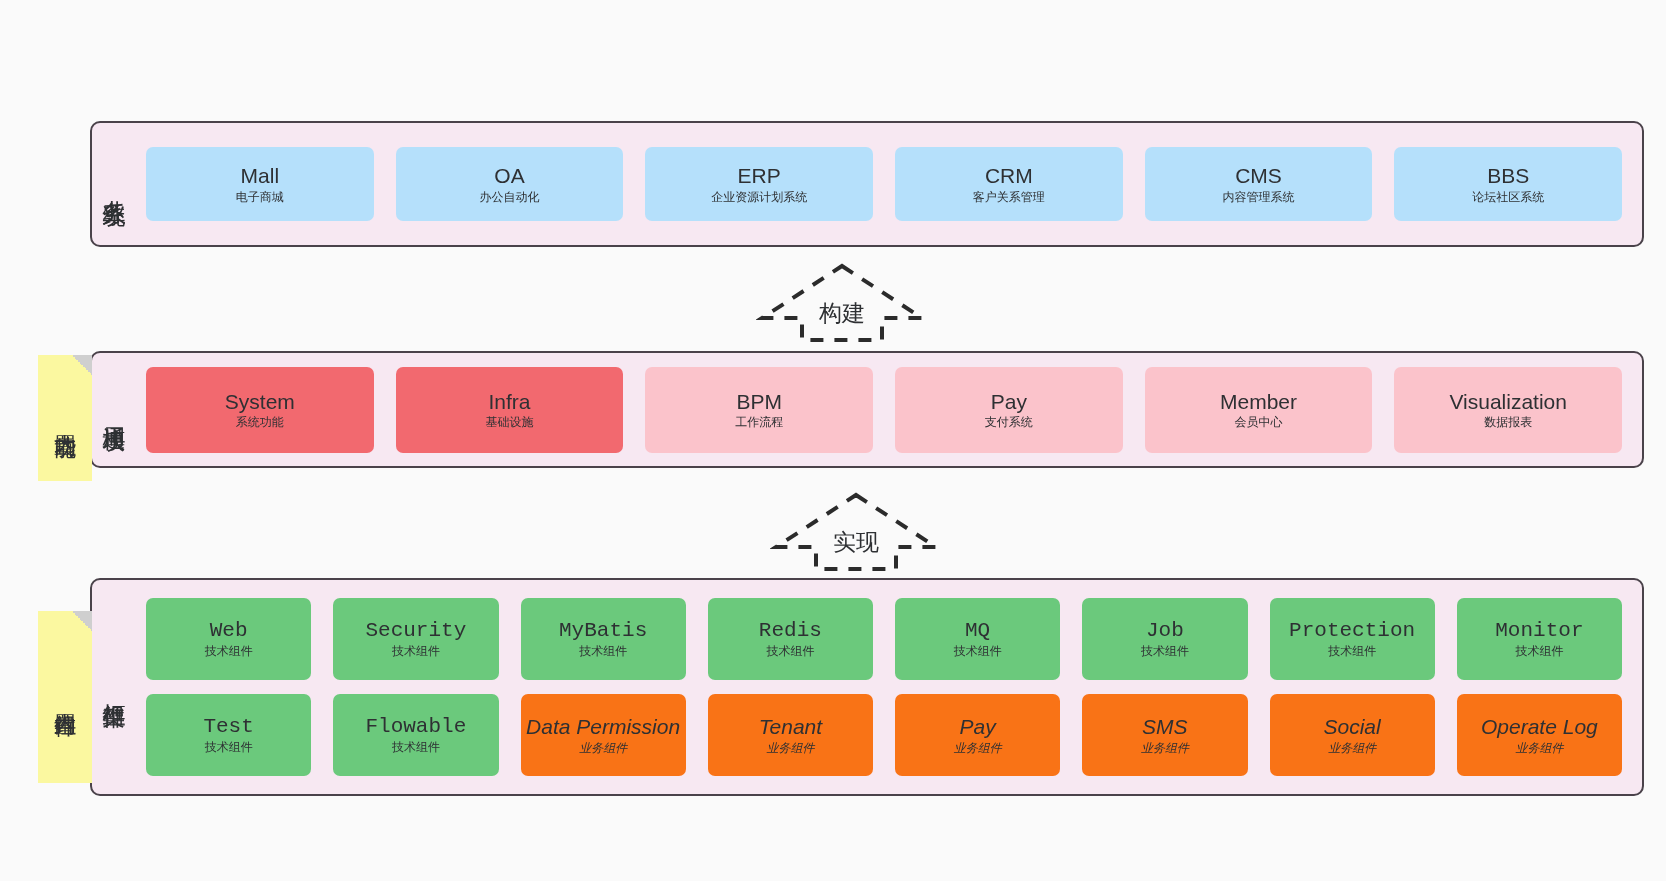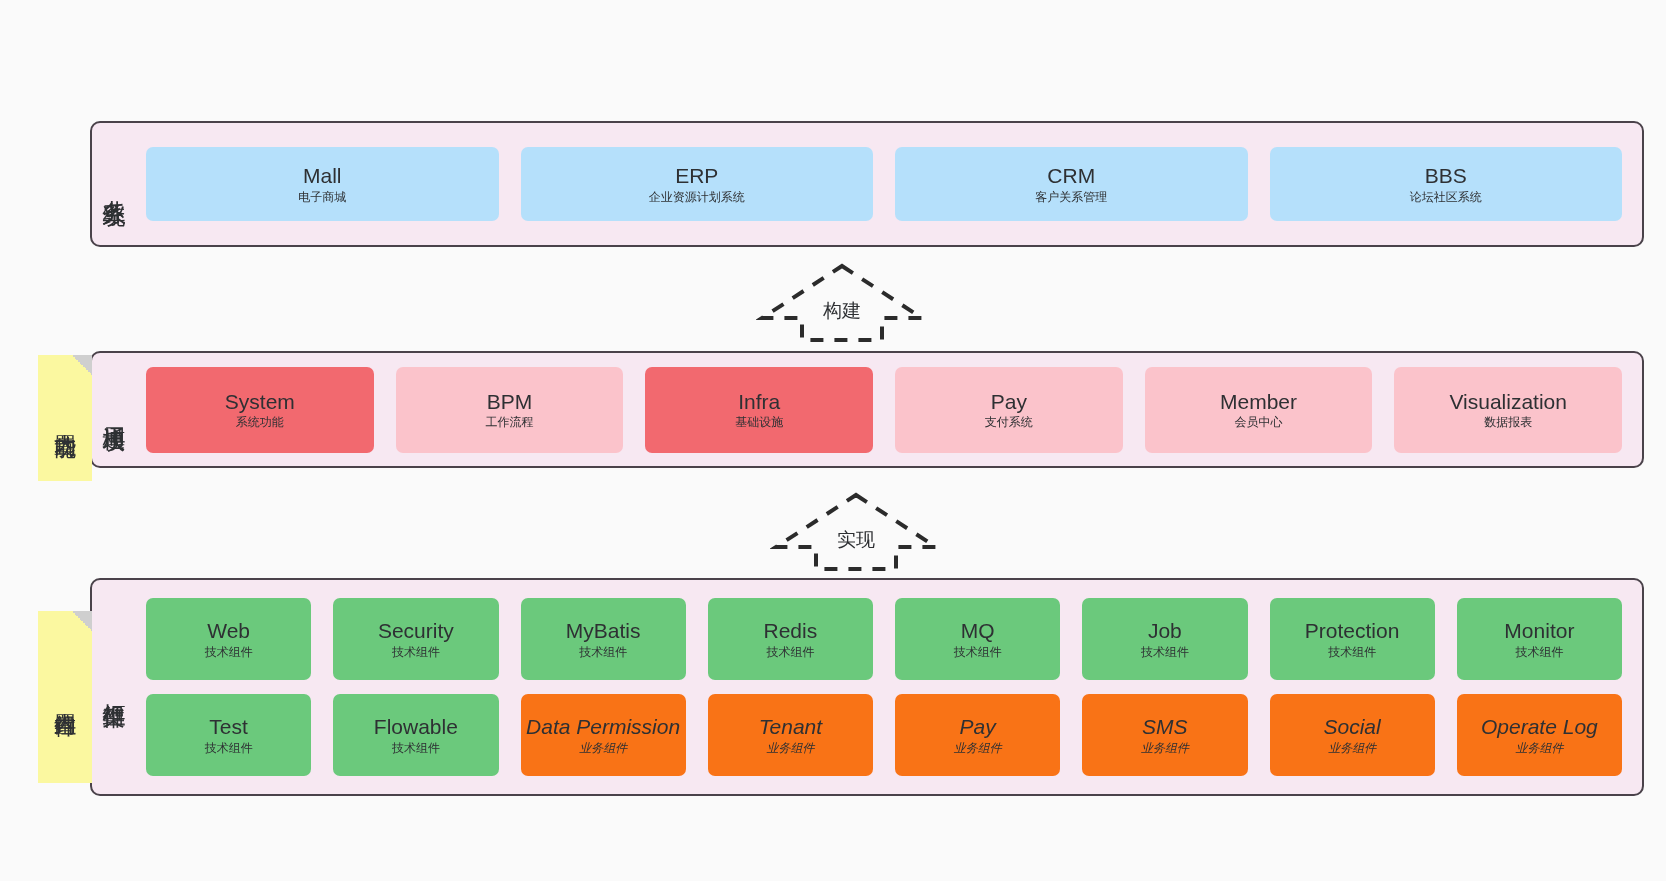--- a/index.html
+++ b/index.html
@@ -73,21 +73,21 @@
   
   #layer-modules { left: 90px; top: 351px; right: 22px; height: 117px; }
   #layer-modules .cell { height: 86px; }
   .cell.red   { background: #f2696f; }
   .cell.pink  { background: #fbc3cb; }
 
   
   #layer-framework { left: 90px; top: 578px; right: 22px; height: 218px; }
   #layer-framework .layer-body { gap: 14px; padding-top: 16px; padding-bottom: 16px; }
   #layer-framework .cell { height: 82px; }
-  .cell.green  { background: #6bc97c; }
+  .cell.green  { background: #6bc97c; font-family: Liberation Mono, monospace; }
   .cell.lgreen { background: #f97316; font-style: italic; }
 
   
   .note {
     position: absolute;
     width: 54px;
     background: #fbf8a0;
     color: #2e3033;
     font-size: 22px;
     letter-spacing: 1px;
@@ -110,47 +110,55 @@
   #note-framework { left: 38px; top: 611px; height: 172px; }
 
   
   .arrow { position: absolute; z-index: 2; }
   .arrow svg { display: block; }
   .arrow .lbl {
     position: absolute;
     left: 0; right: 0;
     top: 38px;
     text-align: center;
-    font-size: 19px;
+    font-size: 23px;
     color: #2e3033;
     pointer-events: none;
   }
   #arrow-build  { left: 756px; top: 260px; width: 172px; height: 84px; }
   #arrow-impl   { left: 770px; top: 489px; width: 172px; height: 84px; }
 </style>
 </head>
 <body>
 
 <div id="canvas">
 
   <div class="layer" id="layer-business">
     <div class="layer-title">业务系统</div>
     <div class="layer-body">
       <div class="row" id="business-row">
           <div class="cell blue">
             <div class="en">Mall</div>
             <div class="cn">电子商城</div>
           </div>
           <div class="cell blue">
+            <div class="en">OA</div>
+            <div class="cn">办公自动化</div>
+          </div>
+          <div class="cell blue">
             <div class="en">ERP</div>
             <div class="cn">企业资源计划系统</div>
           </div>
           <div class="cell blue">
             <div class="en">CRM</div>
             <div class="cn">客户关系管理</div>
+          </div>
+          <div class="cell blue">
+            <div class="en">CMS</div>
+            <div class="cn">内容管理系统</div>
           </div>
           <div class="cell blue">
             <div class="en">BBS</div>
             <div class="cn">论坛社区系统</div>
           </div>
         </div>
     </div>
   </div>
 
   <div class="arrow" id="arrow-build">
@@ -164,27 +172,27 @@
     <span>内置功能</span>
   </div>
   <div class="layer" id="layer-modules">
     <div class="layer-title">通用模块</div>
     <div class="layer-body">
       <div class="row" id="modules-row">
           <div class="cell red">
             <div class="en">System</div>
             <div class="cn">系统功能</div>
           </div>
-          <div class="cell pink">
-            <div class="en">BPM</div>
-            <div class="cn">工作流程</div>
-          </div>
           <div class="cell red">
             <div class="en">Infra</div>
             <div class="cn">基础设施</div>
+          </div>
+          <div class="cell pink">
+            <div class="en">BPM</div>
+            <div class="cn">工作流程</div>
           </div>
           <div class="cell pink">
             <div class="en">Pay</div>
             <div class="cn">支付系统</div>
           </div>
           <div class="cell pink">
             <div class="en">Member</div>
             <div class="cn">会员中心</div>
           </div>
           <div class="cell pink">

